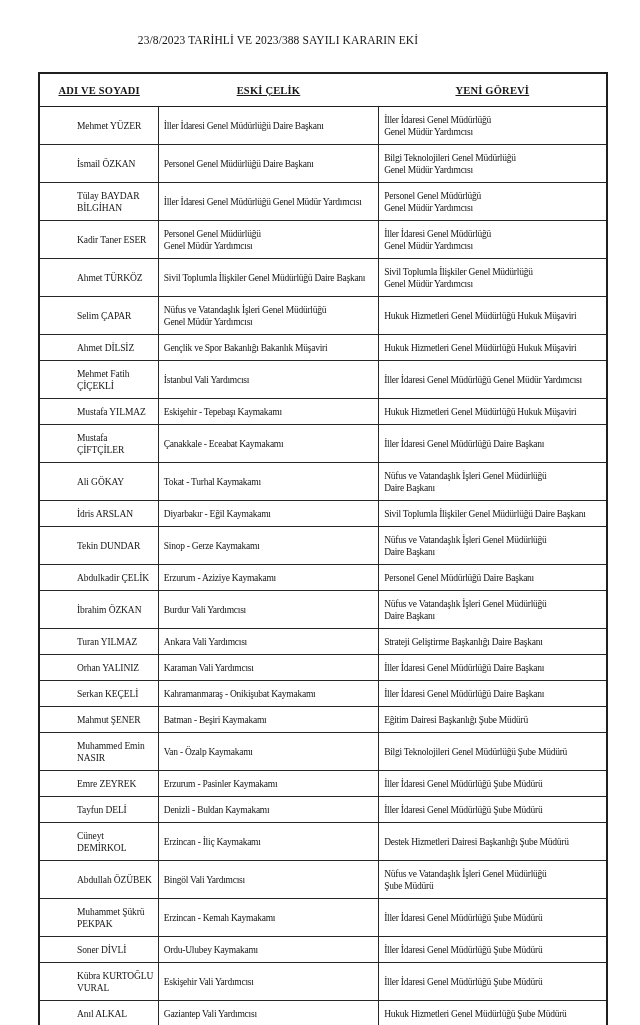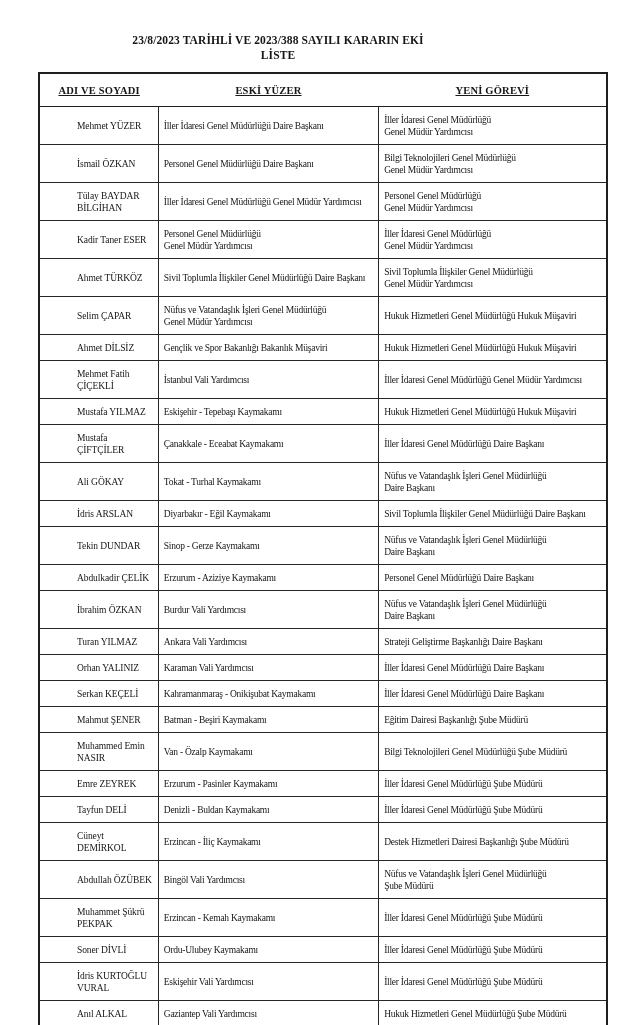--- a/index.html
+++ b/index.html
@@ -14,21 +14,21 @@
     font-family: "Liberation Serif", serif;
     color: #161616;
     overflow: hidden;
   }
   .doc-title {
     position: absolute;
     top: 33px;
     left: 0;
     width: 556px;
     text-align: center;
-    font-weight: bold;
+    font-weight: normal;
     font-size: 11.5px;
     line-height: 15px;
     letter-spacing: 0.1px;
   }
   table.appointments {
     position: absolute;
     left: 38px;
     top: 72px;
     width: 570px;
     border-collapse: collapse;
@@ -56,33 +56,32 @@
     white-space: pre-line;
     overflow: hidden;
   }
   td.cell-name { letter-spacing: -0.1px; padding-left: 37px; }
 </style>
 </head>
 <body>
 
 <div class="doc-title">
   <div>23/8/2023 TARİHLİ VE 2023/388 SAYILI KARARIN EKİ</div>
-  <div>LİSTE</div>
 </div>
 
 <table class="appointments">
   <colgroup>
     <col class="c-name">
     <col class="c-old">
     <col class="c-new">
   </colgroup>
   <thead>
     <tr>
       <th><span>ADI VE SOYADI</span></th>
-      <th><span>ESKİ YÜZER</span></th>
+      <th><span>ESKİ ÇELİK</span></th>
       <th><span>YENİ GÖREVİ</span></th>
     </tr>
   </thead>
   <tbody>
       <tr>
         <td class="cell-name">Mehmet YÜZER</td>
         <td class="cell-old">İller İdaresi Genel Müdürlüğü Daire Başkanı</td>
         <td class="cell-new">İller İdaresi Genel Müdürlüğü
 Genel Müdür Yardımcısı</td>
       </tr>
@@ -215,21 +214,21 @@
         <td class="cell-name">Muhammet Şükrü PEKPAK</td>
         <td class="cell-old">Erzincan - Kemah Kaymakamı</td>
         <td class="cell-new">İller İdaresi Genel Müdürlüğü Şube Müdürü</td>
       </tr>
       <tr>
         <td class="cell-name">Soner DİVLİ</td>
         <td class="cell-old">Ordu-Ulubey Kaymakamı</td>
         <td class="cell-new">İller İdaresi Genel Müdürlüğü Şube Müdürü</td>
       </tr>
       <tr>
-        <td class="cell-name">İdris KURTOĞLU VURAL</td>
+        <td class="cell-name">Kübra KURTOĞLU VURAL</td>
         <td class="cell-old">Eskişehir Vali Yardımcısı</td>
         <td class="cell-new">İller İdaresi Genel Müdürlüğü Şube Müdürü</td>
       </tr>
       <tr>
         <td class="cell-name">Anıl ALKAL</td>
         <td class="cell-old">Gaziantep Vali Yardımcısı</td>
         <td class="cell-new">Hukuk Hizmetleri Genel Müdürlüğü Şube Müdürü</td>
       </tr>
       <tr>
         <td class="cell-name">Mustafa ÇİT</td>

